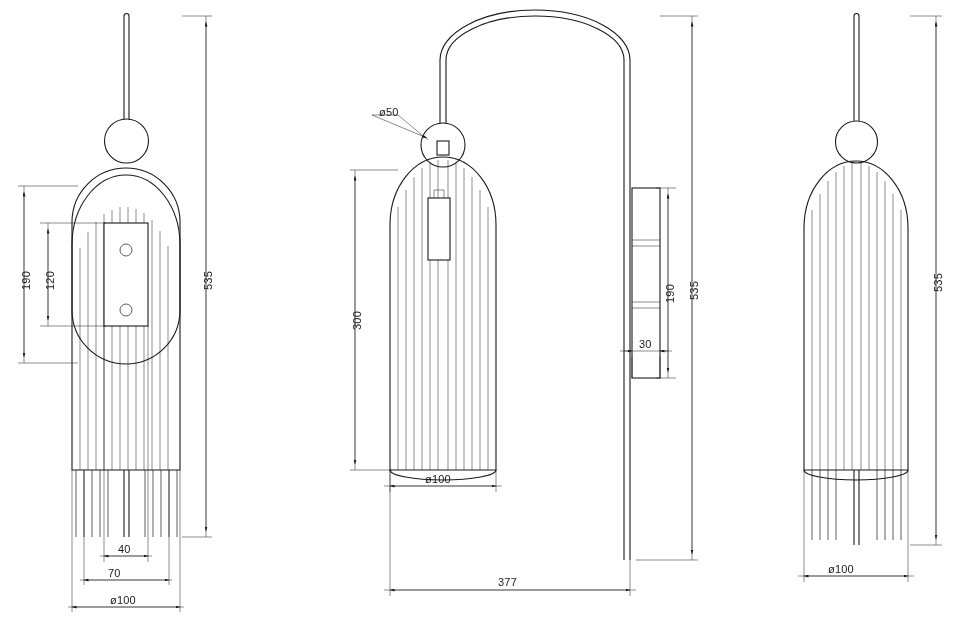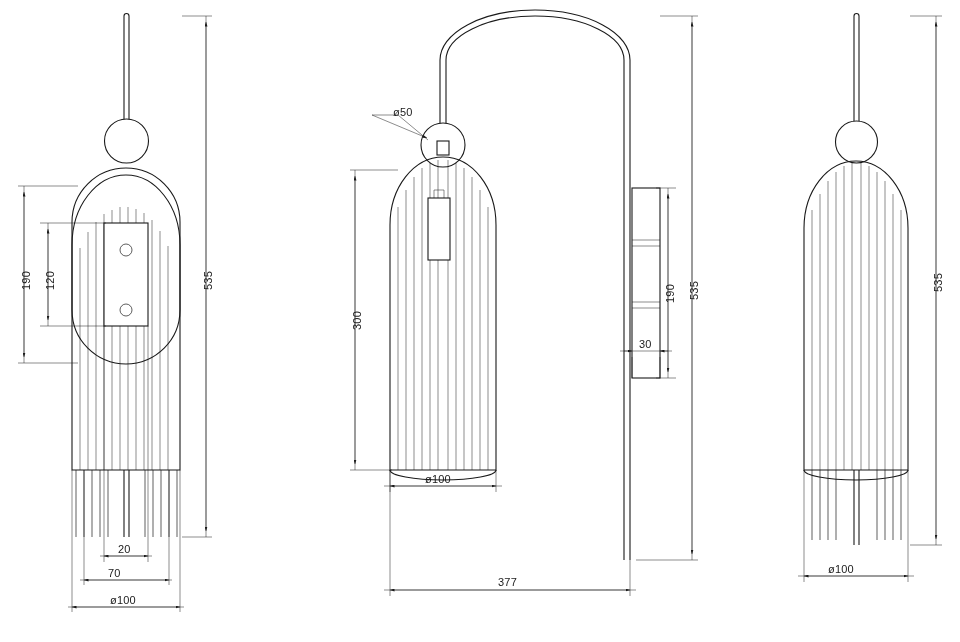--- a/index.html
+++ b/index.html
@@ -243,25 +243,25 @@
   </g>
   <g class="ln hair" marker-start="url(#arrL)" marker-end="url(#arrR)">
     <path d="M936,22 L936,539"></path>
     <path d="M804,576 L908,576"></path>
   </g>
 </svg>
 
 <div class="dim-label vert" style="left:20px;top:290px;transform:rotate(-90deg);">190</div>
 <div class="dim-label vert" style="left:44px;top:290px;transform:rotate(-90deg);">120</div>
 <div class="dim-label vert" style="left:202px;top:290px;transform:rotate(-90deg);">535</div>
-<div class="dim-label" style="left:118px;top:543px;">20</div>
+<div class="dim-label" style="left:118px;top:543px;">40</div>
 <div class="dim-label" style="left:108px;top:567px;">70</div>
 <div class="dim-label" style="left:110px;top:594px;">ø100</div>
 
-<div class="dim-label" style="left:393px;top:106px;">ø50</div>
+<div class="dim-label" style="left:379px;top:106px;">ø50</div>
 <div class="dim-label vert" style="left:351px;top:330px;transform:rotate(-90deg);">300</div>
 <div class="dim-label vert" style="left:688px;top:300px;transform:rotate(-90deg);">535</div>
 <div class="dim-label vert" style="left:664px;top:303px;transform:rotate(-90deg);">190</div>
 <div class="dim-label" style="left:639px;top:338px;">30</div>
 <div class="dim-label" style="left:425px;top:473px;">ø100</div>
 <div class="dim-label" style="left:498px;top:576px;">377</div>
 
 <div class="dim-label vert" style="left:932px;top:292px;transform:rotate(-90deg);">535</div>
 <div class="dim-label" style="left:828px;top:563px;">ø100</div>
 

